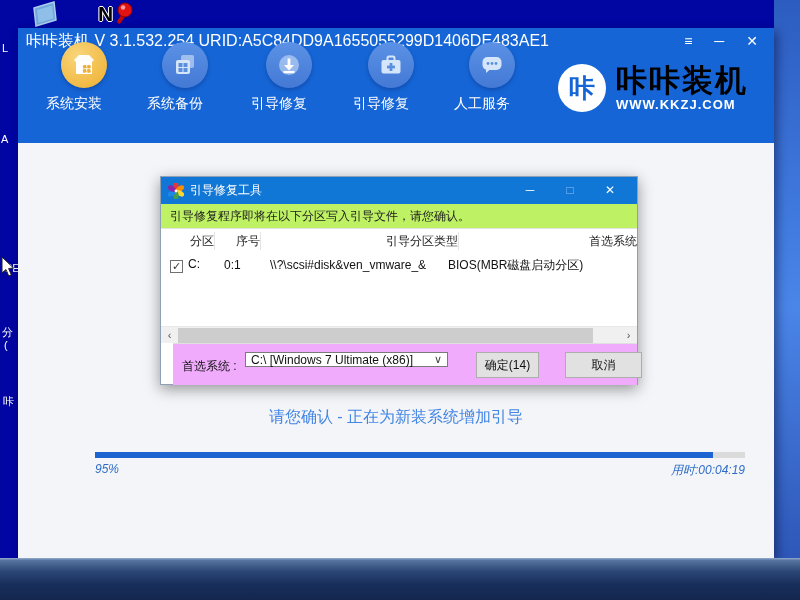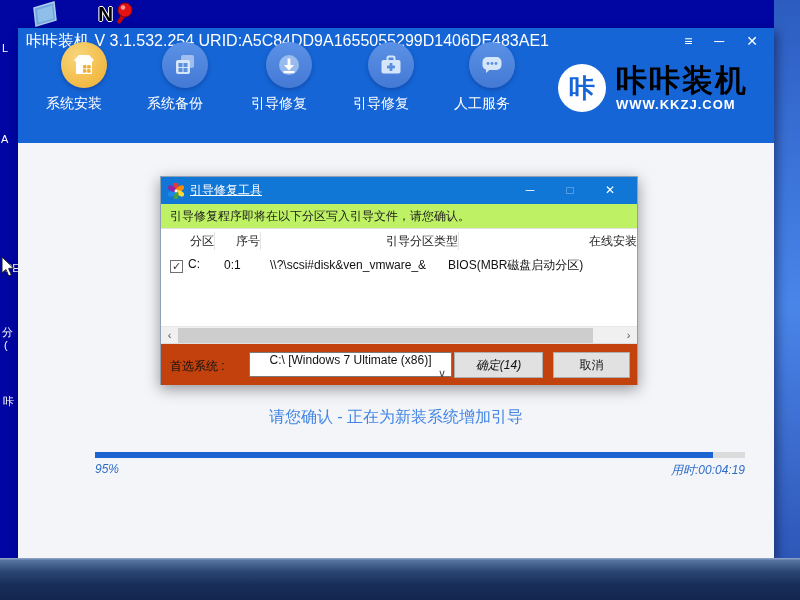--- a/index.html
+++ b/index.html
@@ -50,21 +50,21 @@
   .progress-wrap { position:absolute; left:77px; right:29px; top:424px;font-style:italic; }
   .progress-track { height:6px; background:#DBDBDB; }
   .progress-fill { height:6px; background:#1B64D2; }
   .progress-labels { display:flex; justify-content:space-between; margin-top:4px;
     color:#2F6CC9; font-size:12px; }
   
   .dlg { position:absolute; left:160px; top:176px; width:478px; height:209px;
     background:#fff; border:1px solid #8FA0B4; box-shadow:0 4px 14px rgba(0,0,0,.4); z-index:10; }
   .dlg-titlebar { display:flex; align-items:center; height:27px; background:#1177D7;
     padding:0 7px; }
-  .dlg-title { color:#fff; font-size:12px; margin-left:6px;text-decoration:underline; }
+  .dlg-title { color:#fff; font-size:12px; margin-left:6px; }
   .dlg-controls { margin-left:auto; display:flex; color:#fff; font-size:12px; }
   .dlg-controls span { width:40px; text-align:center; line-height:27px; cursor:default; }
   .dlg-ctl-max { color:rgba(255,255,255,.5); }
   .dlg-msg { height:25px; line-height:25px; background:#bef264; color:#1c1c1c;
     font-size:12px; padding-left:9px; border-bottom:1px solid #E2E2E2; }
   .dlg-table { height:97px; background:#fff; font-size:12px; color:#111; }
   .tbl-head { display:flex; height:24px; align-items:center; color:#222;text-align:right; }
   .tbl-row  { display:flex; height:24px; align-items:center; cursor:default; }
   .col { padding-left:9px; overflow:hidden; white-space:nowrap; }
   .c1 { width:54px; } .c2 { width:46px; } .c3 { width:198px; } .c4 { flex:1; }
@@ -73,31 +73,31 @@
   .checkbox { display:inline-block; width:13px; height:13px; border:1px solid #707070;
     background:#fff; font-size:11px; line-height:11px; text-align:center; color:#333;
     vertical-align:-2px; margin-right:5px; cursor:pointer; }
   .dlg-hscroll { position:relative; height:17px; background:#F0F0F0;
     border-top:1px solid #E8E8E8; }
   .hs-arrow { position:absolute; top:0; width:17px; height:17px; color:#555;
     font-size:11px; text-align:center; line-height:16px; cursor:pointer; }
   .hs-left { left:0; } .hs-right { right:0; }
   .hs-thumb { position:absolute; left:17px; right:44px; top:1px; height:15px;
     background:#CDCDCD; cursor:pointer; }
-  .dlg-footer { position:relative; height:42px; background:#c2410c;
-    border-top:1px solid #DFDFDF; font-size:12px; color:#111; }
+  .dlg-footer { position:relative; height:42px; background:#f0abfc;
+    border-top:1px solid #DFDFDF; font-size:12px; color:#111;margin-left:12px; }
   .pref-label { position:absolute; left:9px; top:14px; }
-  .pref-select { position:absolute; left:88px; top:8px; width:203px; height:25px;
+  .pref-select { position:absolute; left:72px; top:8px; width:203px; height:15px;
     background:#fff; border:1px solid #7A7A7A; display:flex; align-items:center;
-    padding:0 5px; cursor:pointer;flex-direction:column; }
+    padding:0 5px; cursor:pointer; }
   .pref-chevron { margin-left:auto; color:#444; font-size:11px; }
   .dlg-btn { position:absolute; top:8px; height:26px; background:#E1E1E1;
     border:1px solid #ADADAD; font-size:12px; color:#111; text-align:center;
     line-height:24px; cursor:pointer; }
-  .btn-ok { left:293px; width:89px;font-style:italic; }
+  .btn-ok { left:303px; width:63px; }
   .btn-cancel { left:392px; width:77px; }
   
   .taskbar { position:absolute; left:0; top:558px; width:800px; height:42px; z-index:20;
     background:linear-gradient(180deg,#93ABCD 0%,#56749F 6%,#2B4674 32%,#182F5B 62%,#13264E 100%); }
 </style>
 </head>
 <body>
 
 <div class="desktop-right"></div>
 
@@ -254,21 +254,21 @@
     </div>
   </div>
 
   <div class="dlg-msg">引导修复程序即将在以下分区写入引导文件，请您确认。</div>
 
   <div class="dlg-table">
     <div class="tbl-head">
       <span class="col c1">分区</span>
       <span class="col c2">序号</span>
       <span class="col c3">引导分区类型</span>
-      <span class="col c4">在线安装</span>
+      <span class="col c4">首选系统</span>
     </div>
     <div class="tbl-row">
       <span class="col c1">
         <span class="checkbox">✓</span><span>C:</span>
       </span>
       <span class="col c2">0:1</span>
       <span class="col c4">\\?\scsi#disk&amp;ven_vmware_&amp;</span>
       <span class="col c3">BIOS(MBR磁盘启动分区)</span>
     </div>
   </div>

